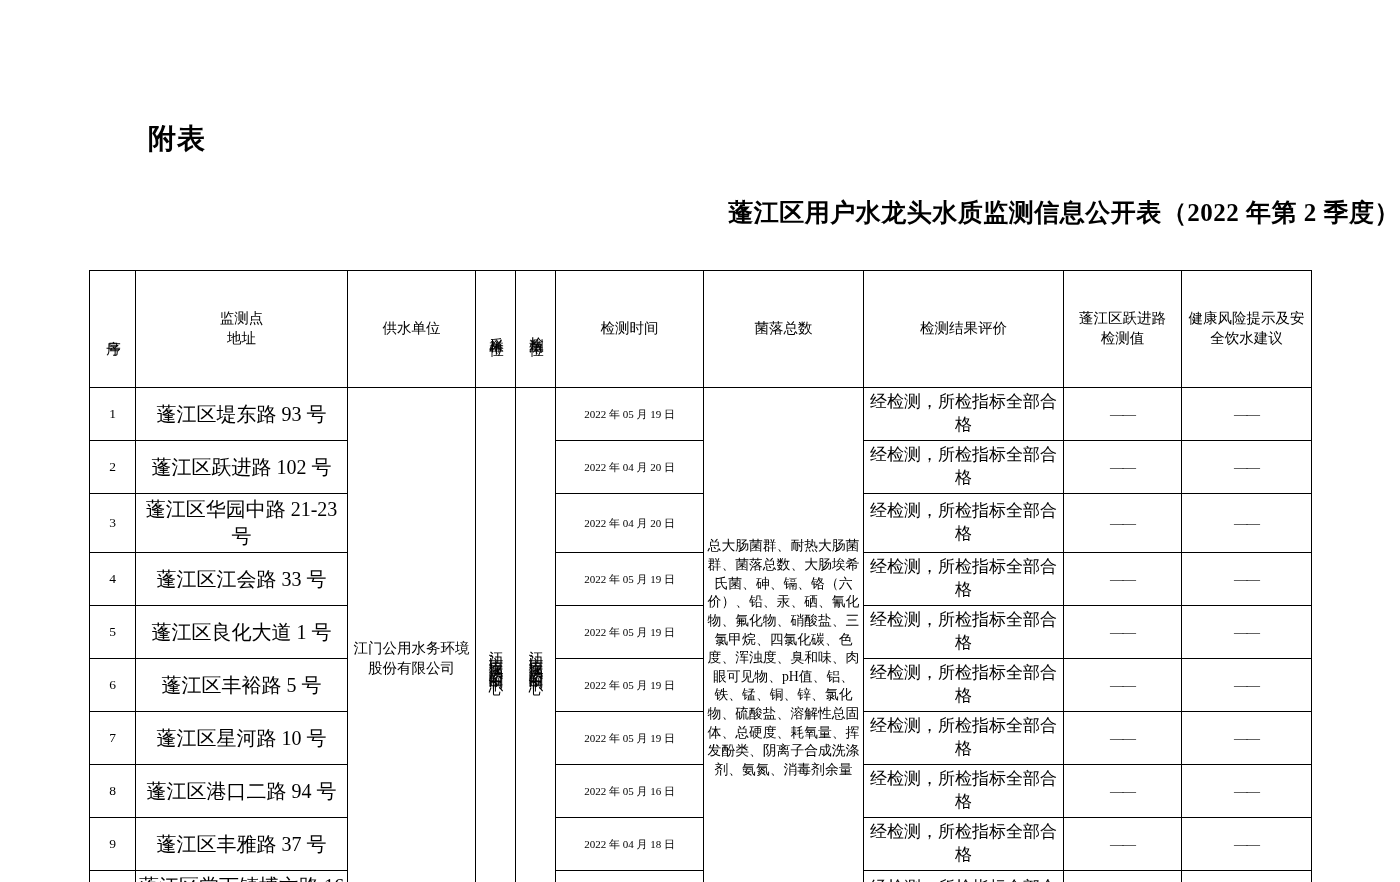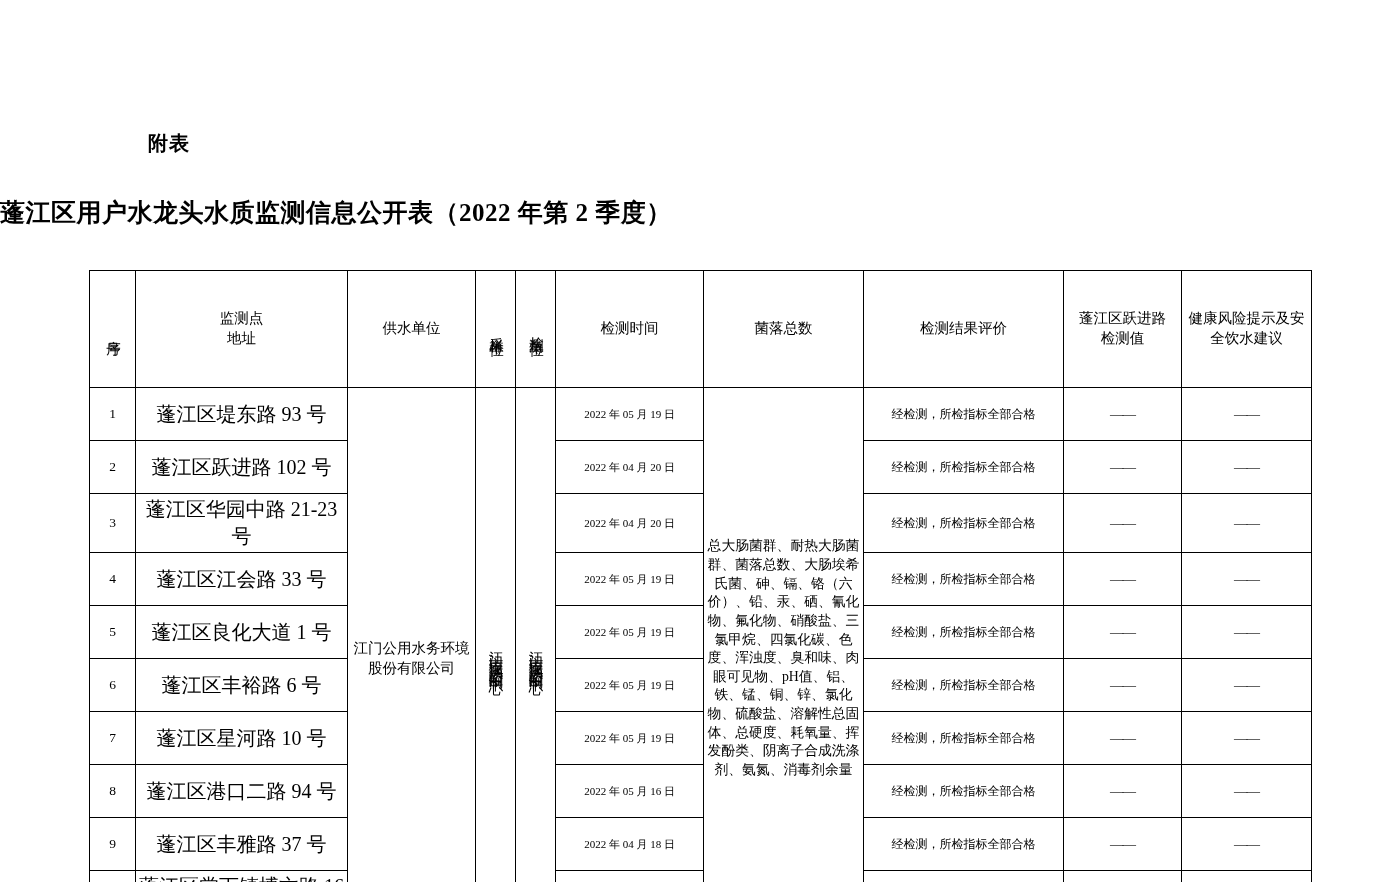--- a/index.html
+++ b/index.html
@@ -17,32 +17,32 @@
   }
   .page {
     position: relative;
     width: 1400px;
     height: 882px;
     box-sizing: border-box;
   }
   .label-attach {
     position: absolute;
     left: 148px;
-    top: 130px;
-    font-size: 20px;
+    top: 120px;
+    font-size: 28px;
     font-weight: bold;
     letter-spacing: 1px;
     font-family: "Liberation Sans", sans-serif;
   }
   .doc-title {
     position: absolute;
     left: 0;
     top: 196px;
     width: 1400px;
-    text-align: left;
+    text-align: right;
     font-size: 25px;
     font-weight: bold;
     letter-spacing: 0.5px;
     font-family: "Liberation Serif", serif;
   }
   table.main {
     position: absolute;
     left: 89px;
     top: 270px;
     border-collapse: collapse;
@@ -81,21 +81,21 @@
   .col-result { width: 200px; }
   .col-exceed { width: 118px; }
   .col-health { width: 130px; }
 
   tbody td {
     height: 48px;
   }
   td.addr-cell { font-size: 20px; }
   td.seq-cell { font-size: 13.5px; }
   td.time-cell { font-size: 11px; }
-  td.result-cell { font-size: 12px; }
+  td.result-cell { font-size: 17px; }
   td.dash-cell { font-size: 13.5px; letter-spacing: -1px; }
 
   td.rot-cell {
     padding: 4px 0;
   }
   .rot-text {
     writing-mode: vertical-rl;
     text-orientation: upright;
     letter-spacing: 3px;
     line-height: 1.05;
@@ -218,21 +218,21 @@
       <tr>
         <td class="seq-cell">5</td>
         <td class="addr-cell">蓬江区良化大道 1 号</td>
         <td class="time-cell">2022 年 05 月 19 日</td>
         <td class="result-cell">经检测，所检指标全部合格</td>
         <td class="dash-cell">——</td>
         <td class="dash-cell">——</td>
       </tr>
       <tr>
         <td class="seq-cell">6</td>
-        <td class="addr-cell">蓬江区丰裕路 6 号</td>
+        <td class="addr-cell">蓬江区丰裕路 5 号</td>
         <td class="time-cell">2022 年 05 月 19 日</td>
         <td class="result-cell">经检测，所检指标全部合格</td>
         <td class="dash-cell">——</td>
         <td class="dash-cell">——</td>
       </tr>
       <tr>
         <td class="seq-cell">7</td>
         <td class="addr-cell">蓬江区星河路 10 号</td>
         <td class="time-cell">2022 年 05 月 19 日</td>
         <td class="result-cell">经检测，所检指标全部合格</td>

